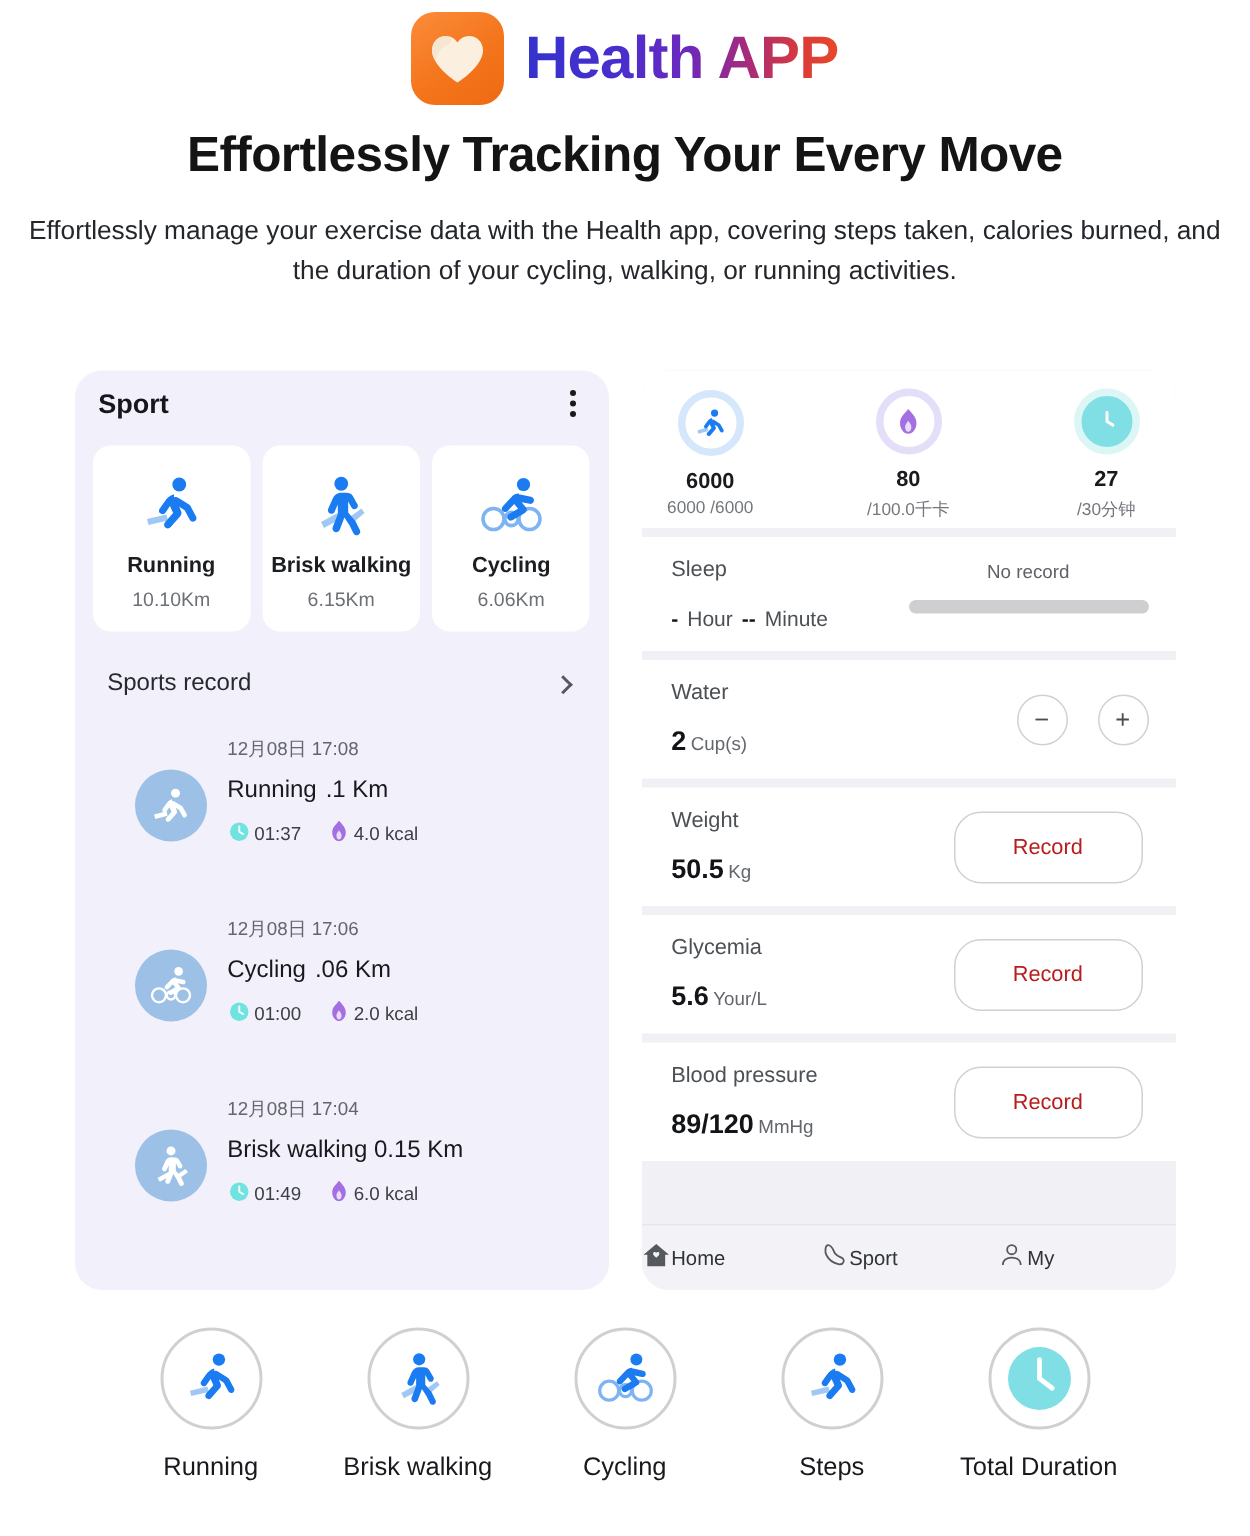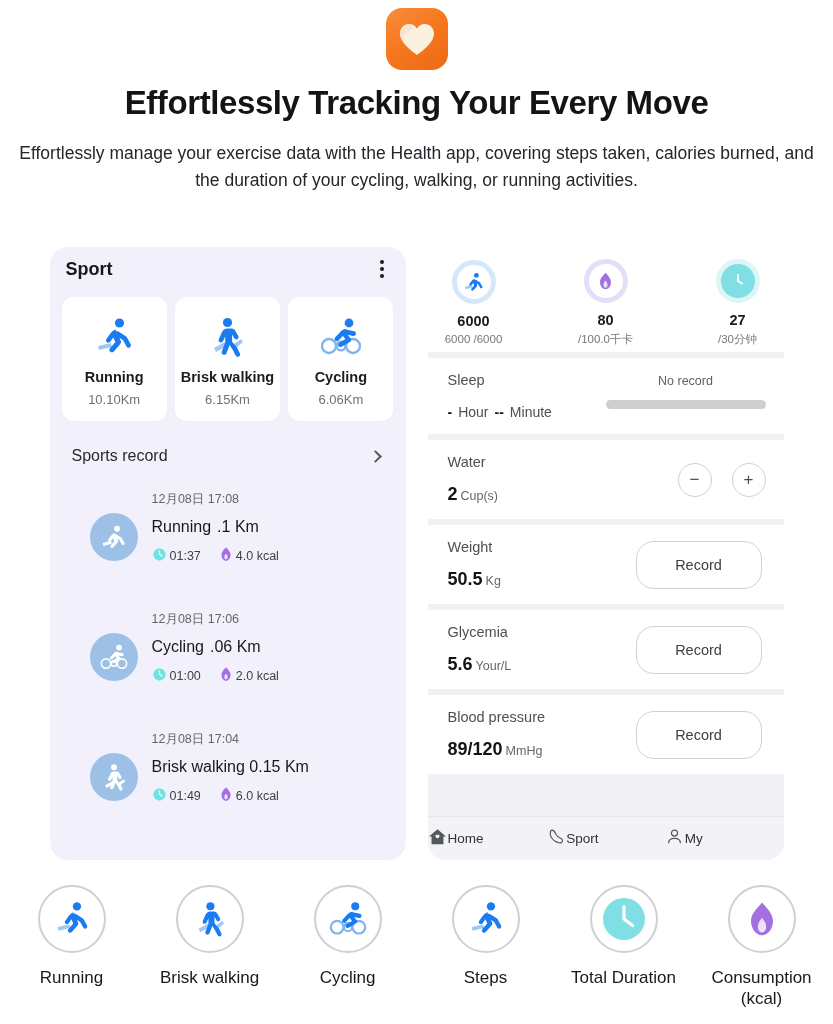--- a/index.html
+++ b/index.html
@@ -136,21 +136,21 @@
     width: 34px; height: 34px; border-radius: 50%;
     border: 1px solid #cfd1d4; background: #fff; color: #4a4d52;
     display: flex; align-items: center; justify-content: center;
     font-size: 17px; line-height: 1; cursor: pointer;
   }
   .rec-btn {
     position: absolute; right: 22px; top: 50%; transform: translateY(-50%);
     width: 126px; height: 48px; border-radius: 18px;
     border: 1px solid #cfd1d4; background: #fff;
     display: flex; align-items: center; justify-content: center;
-    font-size: 14.5px; color: #404040; cursor: pointer;
+    font-size: 14.5px; color: #b91c1c; cursor: pointer;
   }
 
   .tabbar {
     position: absolute; bottom: 0; left: 0; right: 0; height: 44px;
     background: #f3f3f7; display: flex; align-items: center;
     border-top: 1px solid #e6e6ec;
   }
   .tab { flex: 1; display: flex; flex-direction: row; align-items: center; gap: 1px; cursor: pointer; }
   .tab .tl { font-size: 13.5px; color: #2f3236; }
 
@@ -172,20 +172,21 @@
 
 <div class="page">
 
   <div class="brand-row">
     <div class="logo-tile">
       <svg width="38" height="34" viewBox="0 0 38 34" aria-hidden="true">
         <path d="M19 33C19 33 2 22.2 2 11.6 2 5.9 6.2 2 11.2 2c3.5 0 6.2 1.9 7.8 4.4C20.6 3.9 23.3 2 26.8 2 31.8 2 36 5.9 36 11.6 36 22.2 19 33 19 33z" fill="#fbf0e0"></path>
         <path d="M11.2 2C6.2 2 2 5.9 2 11.6c0 2.3.8 4.6 2.1 6.7 1.1-4.6 4.2-8.6 8.4-10.6 1.6-.8 2.4-2.2 2.4-3.6C13.8 2.5 12.6 2 11.2 2z" fill="#f3e2cc" opacity="0.75"></path>
       </svg>
     </div>
+    <div class="brand-title"><span>Health</span> <span>APP</span></div>
   </div>
 
   <div class="headline">Effortlessly Tracking Your Every Move</div>
   <div class="subhead">Effortlessly manage your exercise data with the Health app, covering steps taken, calories burned, and the duration of your cycling, walking, or running activities.</div>
 
   <div class="phones">
 
     <div class="phone phone-left">
 
       <div class="sport-head">
@@ -515,25 +516,16 @@
     <div class="leg">
       <div class="circle">
         <svg width="46" height="46" viewBox="0 0 46 46">
           <circle cx="23" cy="23" r="21" fill="#7fdfe4"></circle>
           <path d="M23 10.5 V23 L31.5 29.5" stroke="#ffffff" stroke-width="3.2" fill="none" stroke-linecap="round"></path>
         </svg>
       </div>
       <div class="cap">Total Duration</div>
     </div>
 
-    <div class="leg">
-      <div class="circle">
-        <svg width="34" height="40" viewBox="0 0 18 20">
-          <path d="M9 1.2 C6.6 4.4 3.2 6.6 3.2 11.2 3.2 15.2 5.8 18.6 9 18.6 s5.8-3.4 5.8-7.4C14.8 7.4 12.4 5 9 1.2z" fill="#a46fe0"></path>
-          <path d="M9 9.4 c-1.2 1.7-2.2 2.8-2.2 4.6 0 1.8 1 3.2 2.2 3.2 s2.2-1.4 2.2-3.2C11.2 12.2 10.2 11.1 9 9.4z" fill="#ece0fb"></path>
-        </svg>
-      </div>
-      <div class="cap">Consumption (kcal)</div>
-    </div>
 
   </div>
 
 </div>
 
 </body></html>

